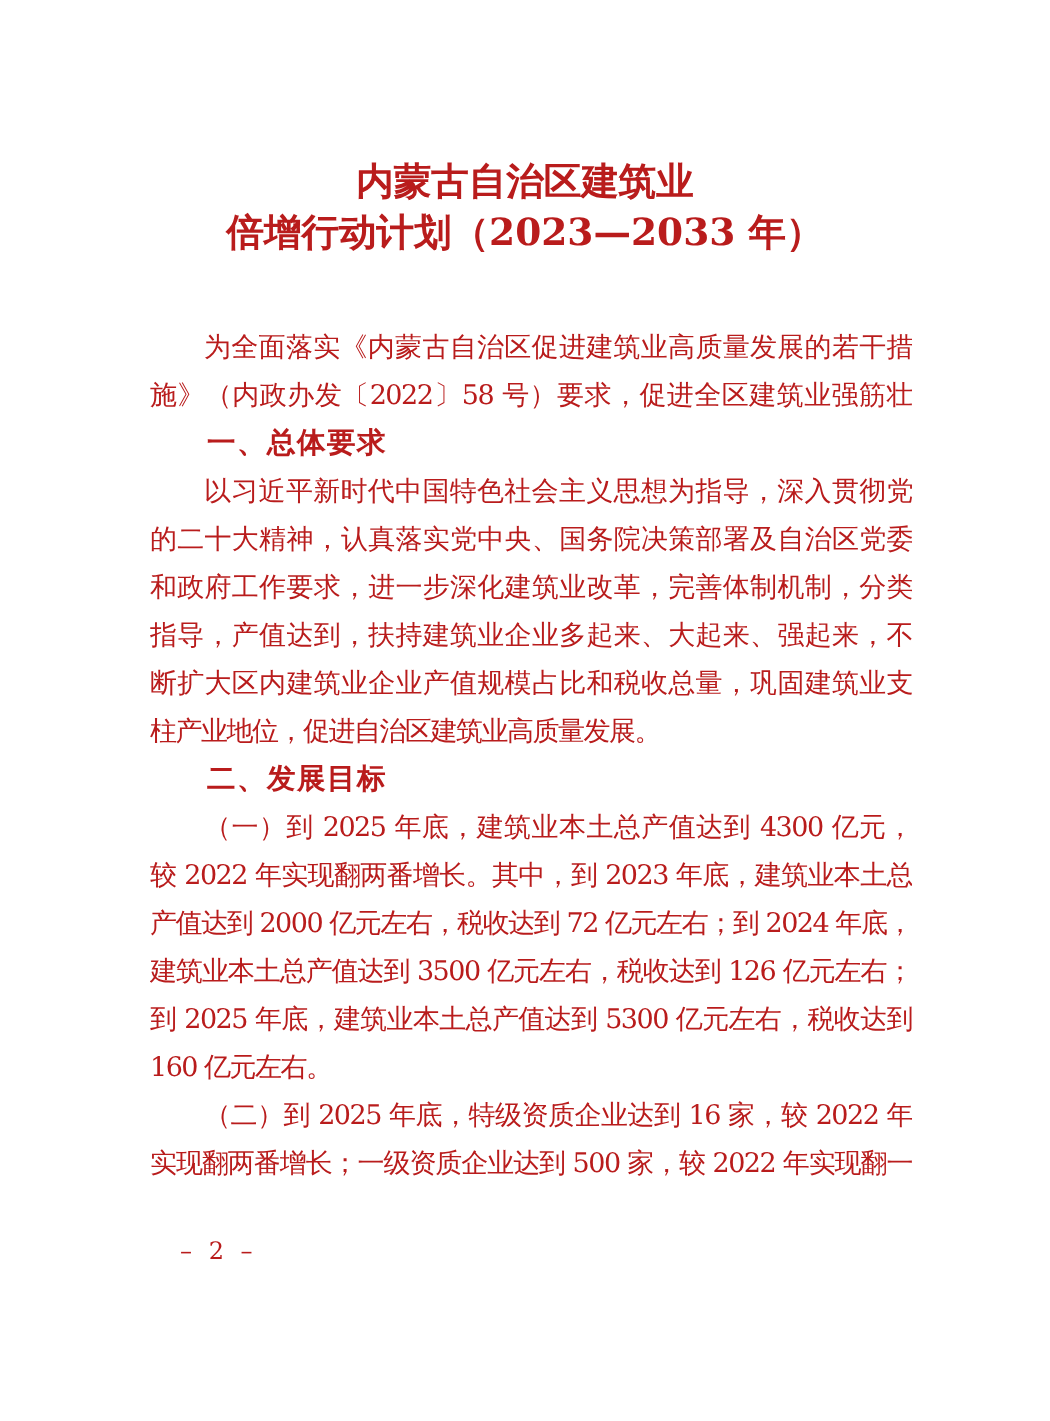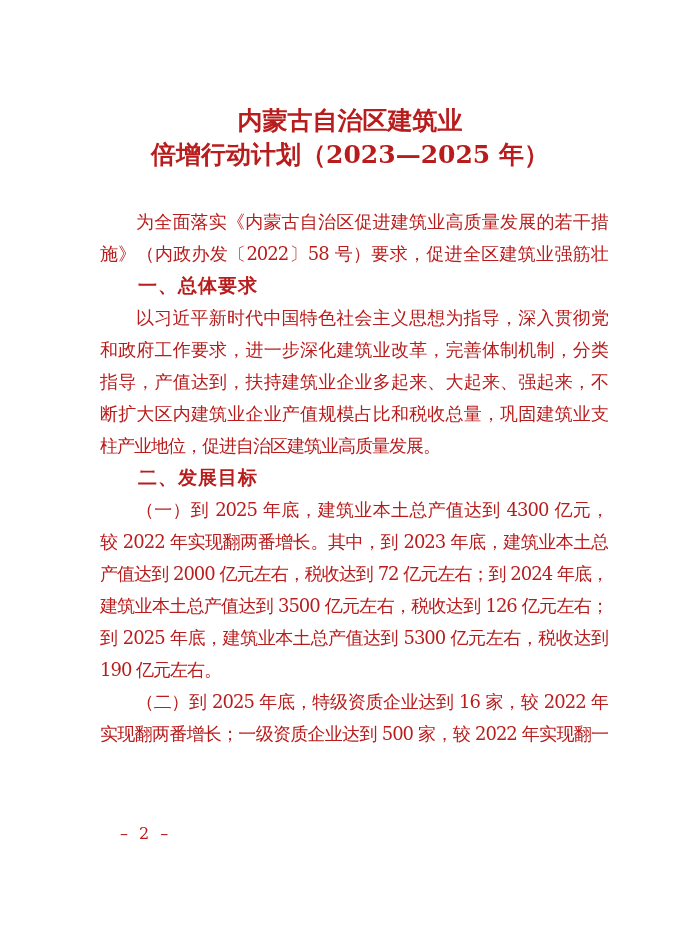--- a/index.html
+++ b/index.html
@@ -30,21 +30,21 @@
     font-weight: bold;
     font-size: 25px;
     line-height: 34px;
     font-family: "DejaVu Serif", "Liberation Serif", serif;
   }
   .title-line {
     display: block;
   }
   .body-block {
     position: absolute;
-    top: 206px;
+    top: 216px;
     left: 100px;
     width: 508px;
   }
   .line {
     height: 32px;
     line-height: 32px;
     font-size: 18px;
     letter-spacing: -1px;
     overflow: hidden;
   }
@@ -71,37 +71,38 @@
     letter-spacing: 3px;
     font-family: "DejaVu Serif", "Liberation Serif", serif;
   }
 </style>
 </head>
 <body>
 
 <div class="page" style="background: rgb(255, 255, 255); color: #b91c1c;">
   <h1 class="title">
     <span class="title-line">内蒙古自治区建筑业</span>
-    <span class="title-line">倍增行动计划（2023—2025 年）</span>
+    <span class="title-line">倍增行动计划（2023—2033 年）</span>
   </h1>
 
   <div class="body-block" id="body-lines">
       <div class="line j indent">为全面落实《内蒙古自治区促进建筑业高质量发展的若干措</div>
       <div class="line j">施》（内政办发〔2022〕58 号）要求，促进全区建筑业强筋壮骨、</div>
       <div class="line heading indent">一、总体要求</div>
       <div class="line j indent">以习近平新时代中国特色社会主义思想为指导，深入贯彻党</div>
+      <div class="line j">的二十大精神，认真落实党中央、国务院决策部署及自治区党委</div>
       <div class="line j">和政府工作要求，进一步深化建筑业改革，完善体制机制，分类</div>
       <div class="line j">指导，产值达到，扶持建筑业企业多起来、大起来、强起来，不</div>
       <div class="line j">断扩大区内建筑业企业产值规模占比和税收总量，巩固建筑业支</div>
       <div class="line">柱产业地位，促进自治区建筑业高质量发展。</div>
       <div class="line heading indent">二、发展目标</div>
       <div class="line j indent">（一）到 2025 年底，建筑业本土总产值达到 4300 亿元，</div>
       <div class="line j">较 2022 年实现翻两番增长。其中，到 2023 年底，建筑业本土总</div>
       <div class="line j">产值达到 2000 亿元左右，税收达到 72 亿元左右；到 2024 年底，</div>
       <div class="line j">建筑业本土总产值达到 3500 亿元左右，税收达到 126 亿元左右；</div>
       <div class="line j">到 2025 年底，建筑业本土总产值达到 5300 亿元左右，税收达到</div>
-      <div class="line">190 亿元左右。</div>
+      <div class="line">160 亿元左右。</div>
       <div class="line j indent">（二）到 2025 年底，特级资质企业达到 16 家，较 2022 年</div>
       <div class="line j">实现翻两番增长；一级资质企业达到 500 家，较 2022 年实现翻一</div>
     </div>
 
   <div class="pageno">– 2 –</div>
 </div>
 
 </body></html>

